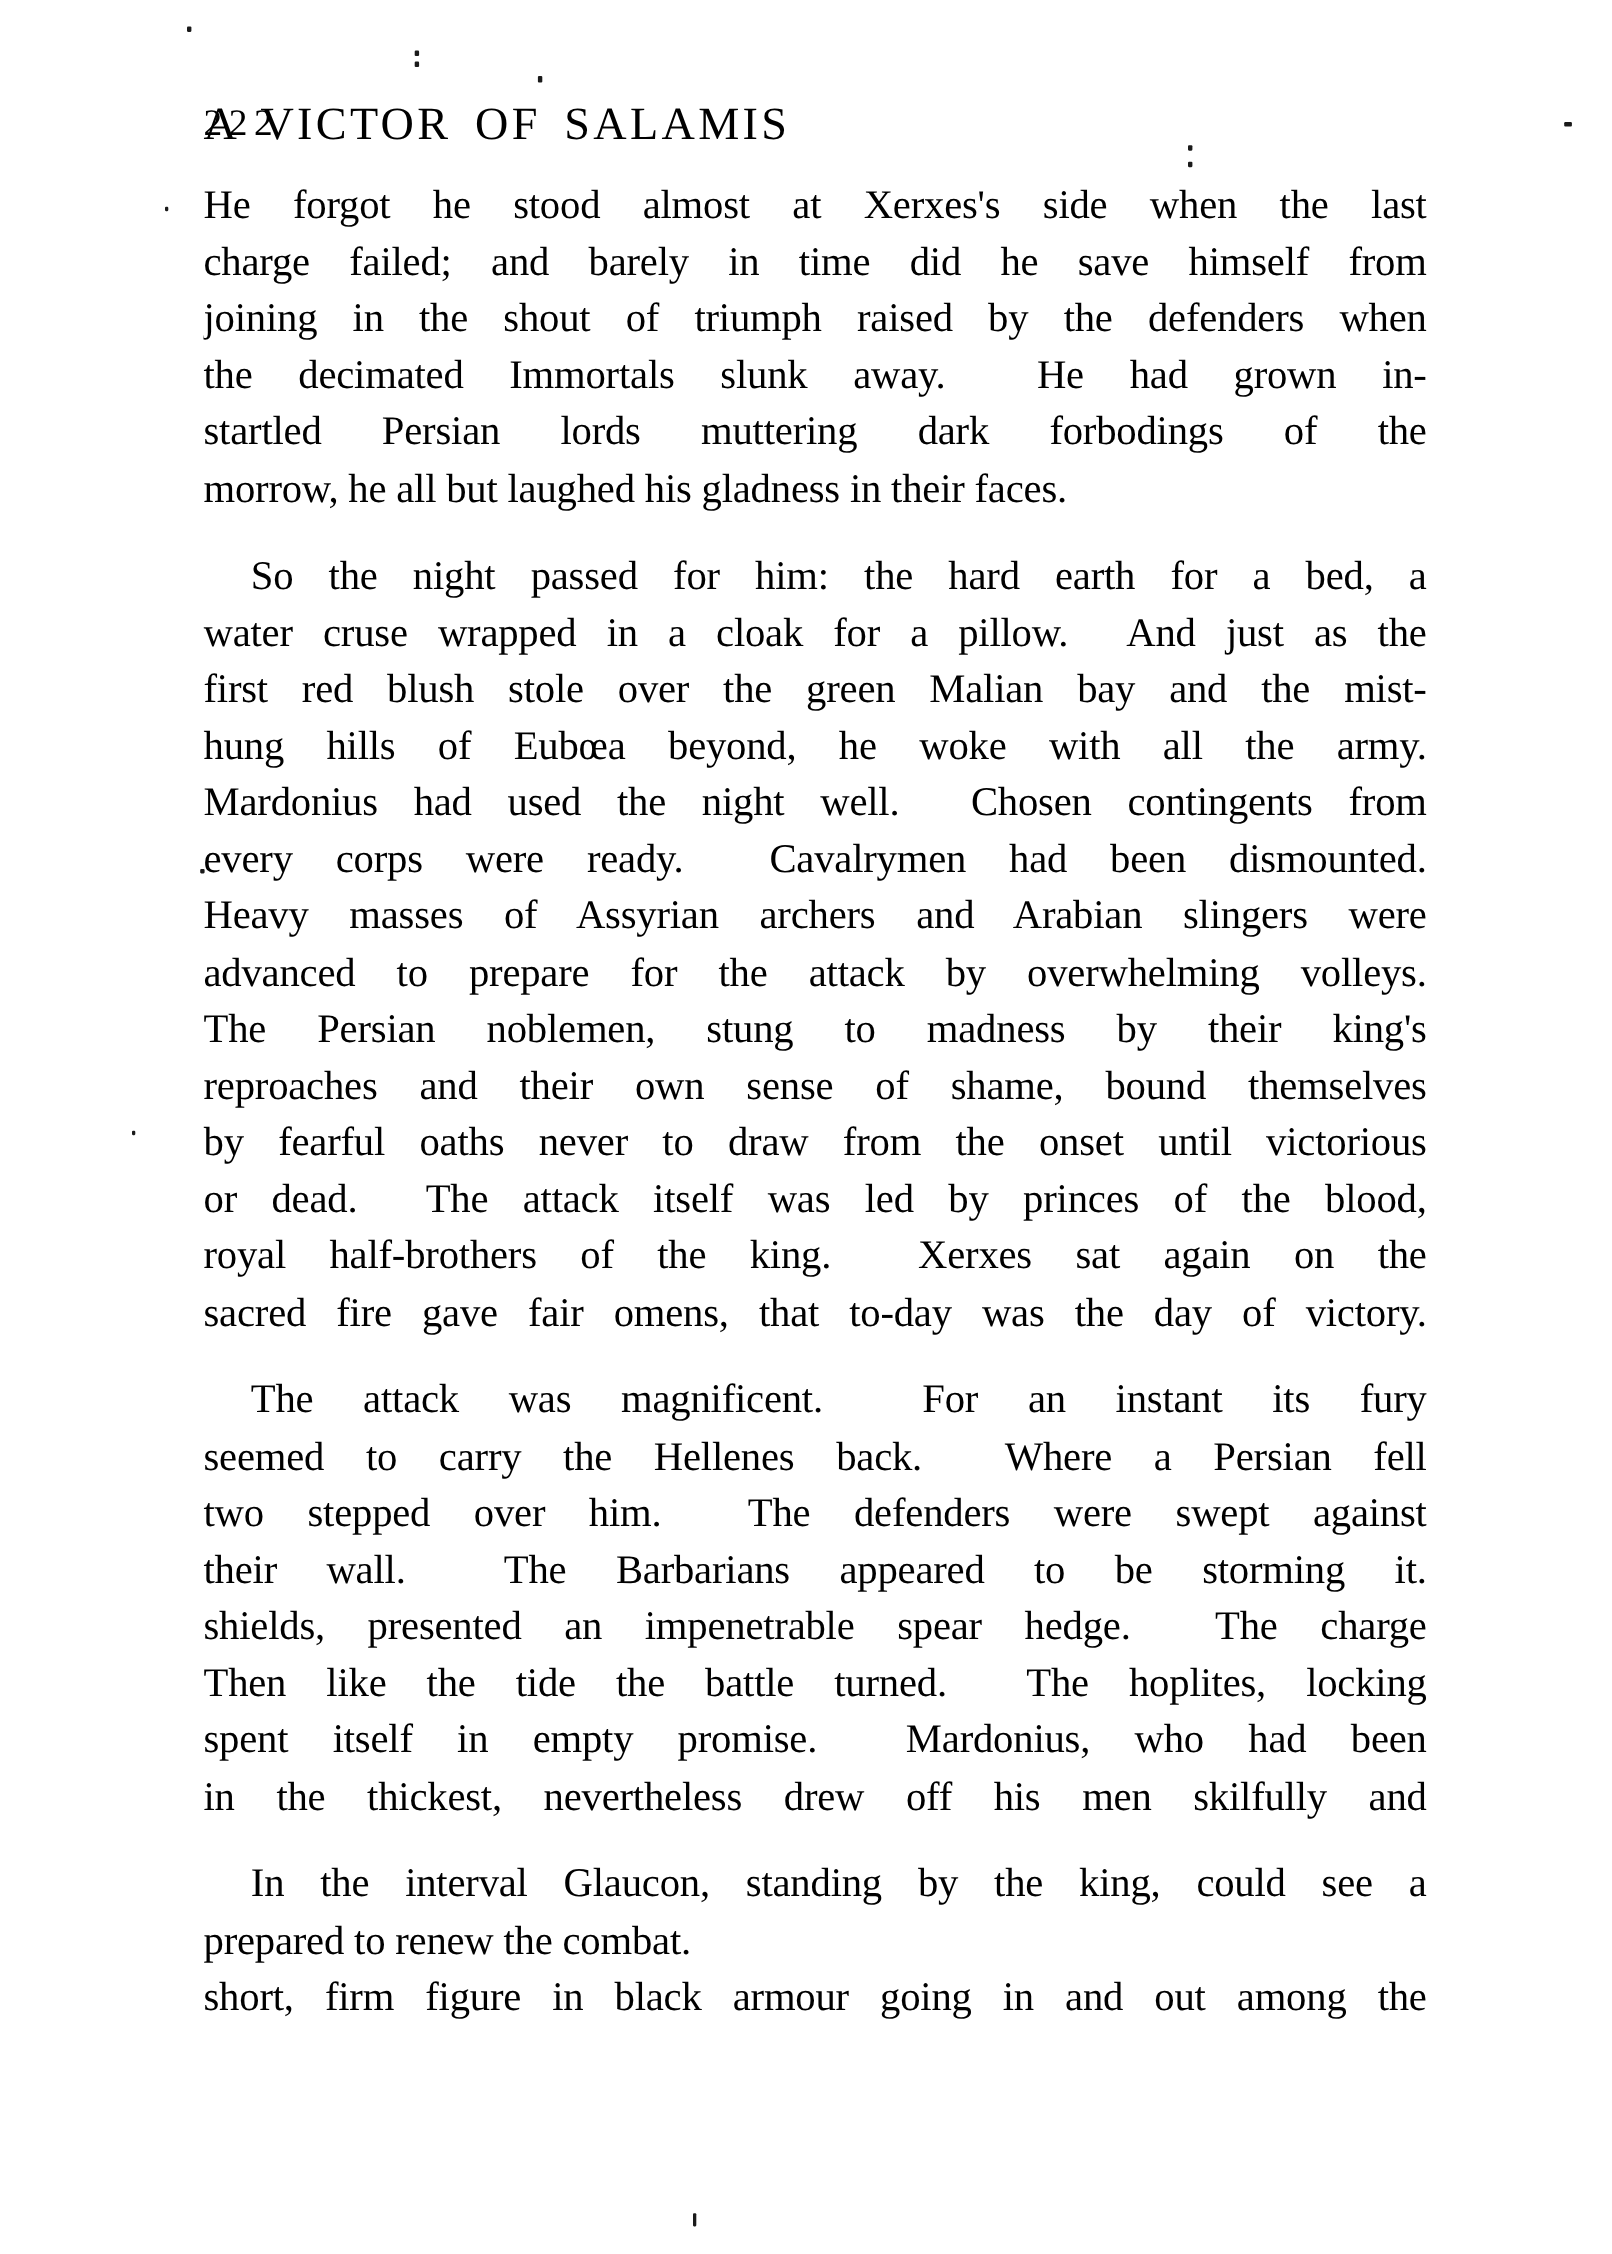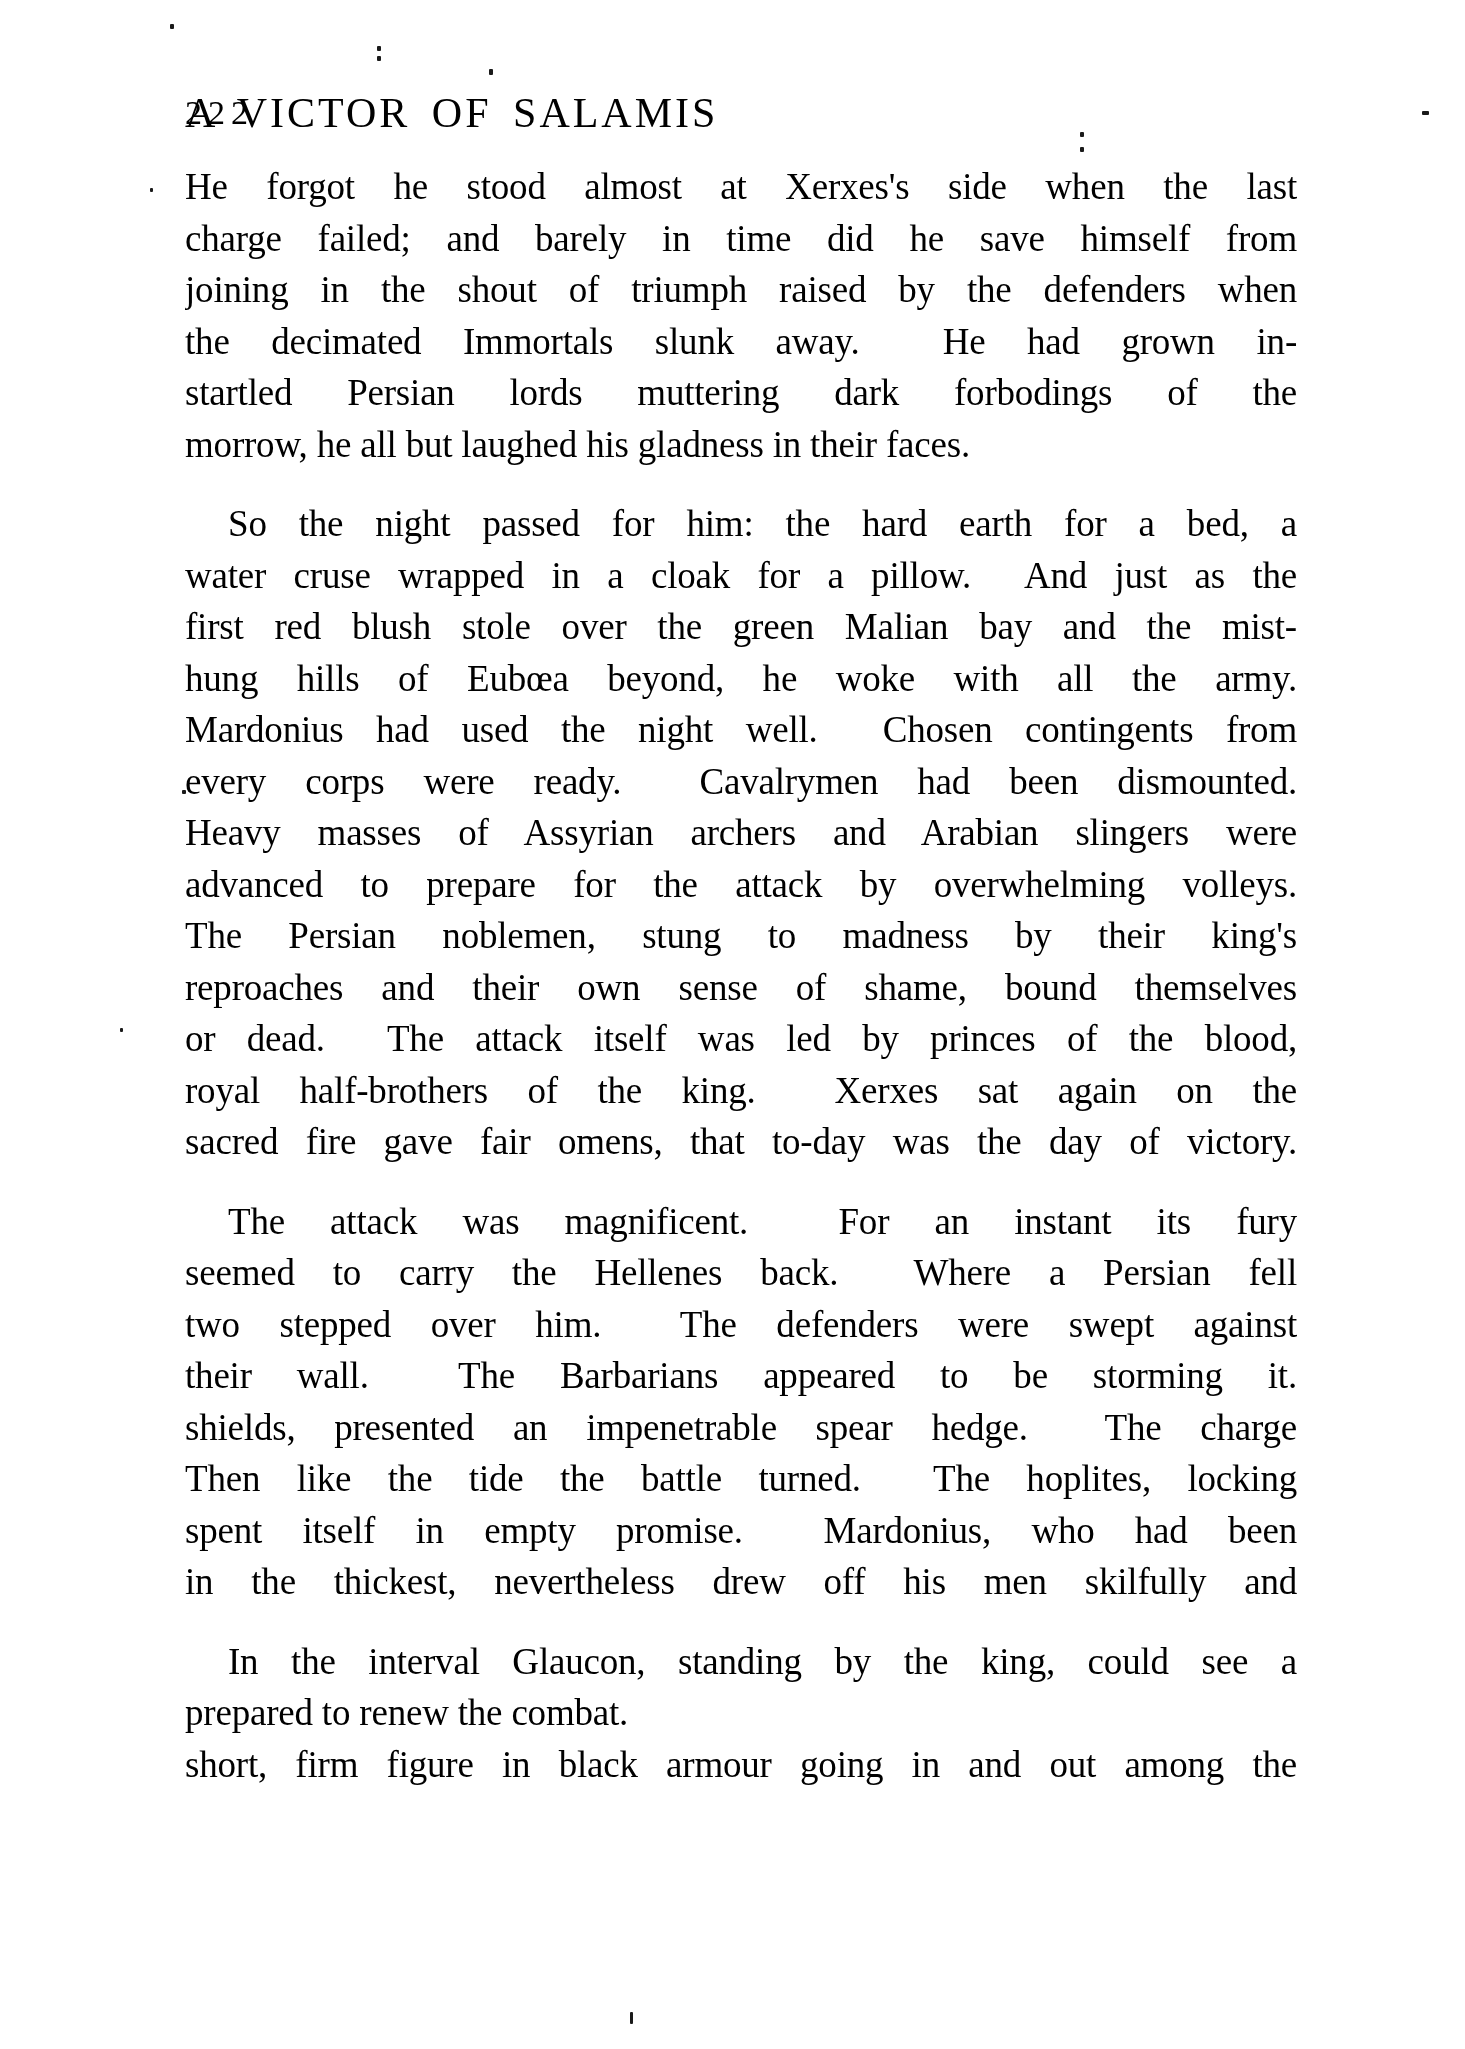--- a/index.html
+++ b/index.html
@@ -86,20 +86,21 @@
       <div class="line indent">So the night passed for him: the hard earth for a bed, a</div>
       <div class="line">water cruse wrapped in a cloak for a pillow.&nbsp; And just as the</div>
       <div class="line">first red blush stole over the green Malian bay and the mist-</div>
       <div class="line">hung hills of Eubœa beyond, he woke with all the army.</div>
       <div class="line">Mardonius had used the night well.&nbsp; Chosen contingents from</div>
       <div class="line">every corps were ready.&nbsp; Cavalrymen had been dismounted.</div>
       <div class="line">Heavy masses of Assyrian archers and Arabian slingers were</div>
       <div class="line">advanced to prepare for the attack by overwhelming volleys.</div>
       <div class="line">The Persian noblemen, stung to madness by their king's</div>
       <div class="line">reproaches and their own sense of shame, bound themselves</div>
+      <div class="line">by fearful oaths never to draw from the onset until victorious</div>
       <div class="line">or dead.&nbsp; The attack itself was led by princes of the blood,</div>
       <div class="line">royal half-brothers of the king.&nbsp; Xerxes sat again on the</div>
       <div class="line">sacred fire gave fair omens, that to-day was the day of victory.</div>
       <div class="line indent">The attack was magnificent.&nbsp; For an instant its fury</div>
       <div class="line">seemed to carry the Hellenes back.&nbsp; Where a Persian fell</div>
       <div class="line">two stepped over him.&nbsp; The defenders were swept against</div>
       <div class="line">their wall.&nbsp; The Barbarians appeared to be storming it.</div>
       <div class="line">shields, presented an impenetrable spear hedge.&nbsp; The charge</div>
       <div class="line">Then like the tide the battle turned.&nbsp; The hoplites, locking</div>
       <div class="line">spent itself in empty promise.&nbsp; Mardonius, who had been</div>

